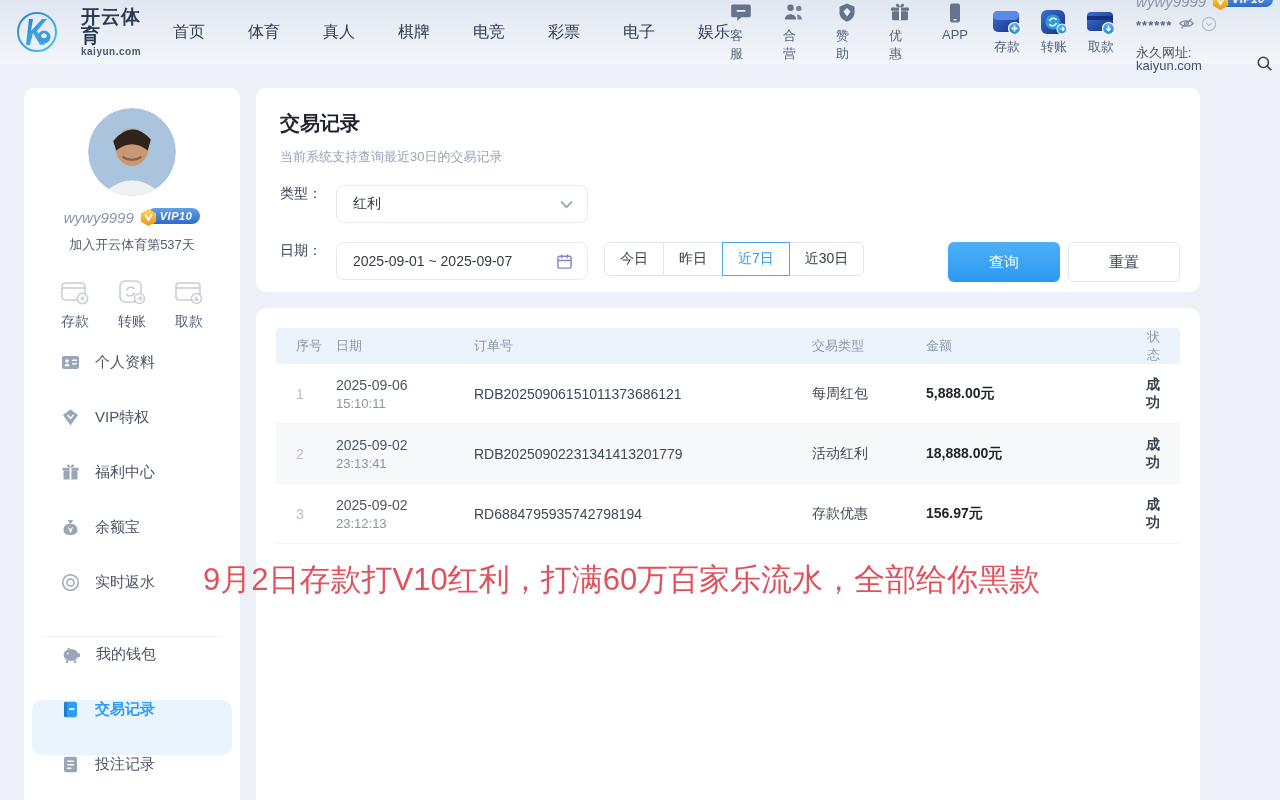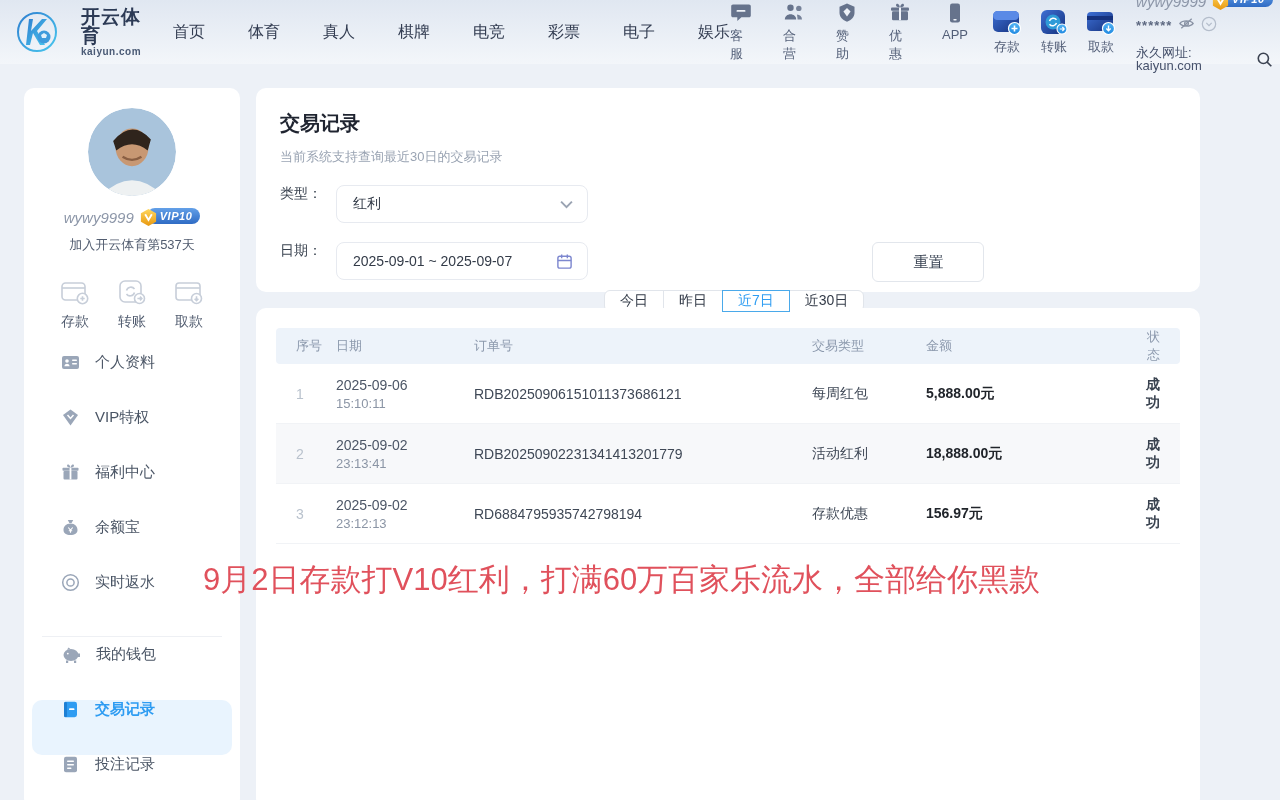--- a/index.html
+++ b/index.html
@@ -23,21 +23,21 @@
   .icon-actions { display:flex; gap:31px; margin-left:auto; }
   .icon-action { display:flex; flex-direction:column; align-items:center; gap:3px; cursor:pointer; }
   .icon-action .lbl, .wallet-action .lbl { font-size:13px; color:#535f78; }
   .wallet-actions { display:flex; gap:17px; margin-left:24px; }
   .wallet-action { display:flex; flex-direction:column; align-items:center; gap:2px; cursor:pointer; }
   .user-block { margin-left:20px; line-height:1; }
   .user-row1 { display:flex; align-items:center; gap:5px; }
   .user-name { font-size:15px; color:#8c96a8; font-style:italic; }
   .user-row2 { display:flex; align-items:center; gap:6px; margin-top:4px; }
   .pwd-mask { font-size:13px; font-weight:bold; color:#5d6880; letter-spacing:1px; padding-top:4px;}
-  .user-row3 { display:flex; align-items:center; gap:0; margin-top:14px; font-size:13px; color:#46516b; }
+  .user-row3 { display:flex; align-items:flex-end; gap:0; margin-top:14px; font-size:13px; color:#46516b; }
   .nav-avatar { width:54px; height:54px; border-radius:50%; margin-left:14px; cursor:pointer;
     box-shadow:0 0 0 2px #fff; overflow:hidden; flex:none;}
   
   .vip-badge { display:inline-flex; align-items:flex-start; position:relative; }
   .vip-pill {
     background:linear-gradient(180deg,#63a0e8,#2f6bc4); color:#fff;
     font-size:11px; font-weight:bold; font-style:italic;
     border-radius:9px; padding:2px 8px 2px 13px; margin-left:-11px; letter-spacing:.5px;
   }
   .vip-badge svg { position:relative; z-index:1; }
@@ -64,22 +64,22 @@
   .main-col { display:flex; flex-direction:column; gap:16px; width:944px; }
   .filter-card { height:204px; padding:22px 20px 0 24px; flex:none; }
   .main-title { font-size:20px; font-weight:bold; color:#1f2430; }
   .main-subtitle { font-size:13px; color:#9aa4b3; margin-top:11px; }
   .filter-row { display:flex; align-items:flex-start; margin-top:19px; }
   .filter-label { font-size:14px; color:#3a4350; width:56px; flex:none; }
   .control { height:38px; width:252px; border:1px solid #e7eaf0; border-radius:8px; background:#fff;
     display:flex; align-items:center; padding:0 14px 0 16px; font-size:14px; color:#333b48; cursor:pointer; }
   .control .val { flex:1; }
   .range-group { display:flex; margin-left:16px; }
-  .range-btn { height:22px; padding:4px 15px; background:#fff; border:1px solid #e1e5eb;
-    font-size:14px; color:#333b48; display:flex; align-items:center; cursor:pointer; margin-left:-1px;margin-top:48px; }
+  .range-btn { height:22px; padding:16px 15px; background:#fff; border:1px solid #e1e5eb;
+    font-size:14px; color:#333b48; display:flex; align-items:center; cursor:pointer; margin-left:-1px; }
   .range-btn:first-child { border-radius:6px 0 0 6px; margin-left:0; }
   .range-btn:last-child { border-radius:0 6px 6px 0; }
   .range-btn.active { border:1px solid #4aa9ea; color:#2e9df2; z-index:2; }
   .btn { height:40px; width:112px; border-radius:6px; font-size:15px; display:flex;
     align-items:center; justify-content:center; cursor:pointer; }
   .btn-query { background:linear-gradient(180deg,#4db0f6,#2c99f0); color:#fff; margin-left:auto; }
   .btn-reset { background:#fff; border:1px solid #e2e6ec; color:#3a4454; margin-left:8px; }
   
   .table-card { flex:1; padding:20px 20px 0; overflow:hidden; position:relative; }
   .t-header { display:flex; align-items:center; height:36px; background:#edf3fa; border-radius:4px;
@@ -491,20 +491,23 @@
               <span>昨日</span>
             </div>
           <div class="range-btn active">
               <span>近7日</span>
             </div>
           <div class="range-btn">
               <span>近30日</span>
             </div>
         </div>
 
+        <div class="btn btn-query">
+            <span>查询</span>
+          </div>
         <div class="btn btn-reset">
             <span>重置</span>
           </div>
       </div>
     </div>
 
     <div class="card table-card">
       <div class="t-header">
         <span class="c1">序号</span>
         <span class="c2">日期</span>

